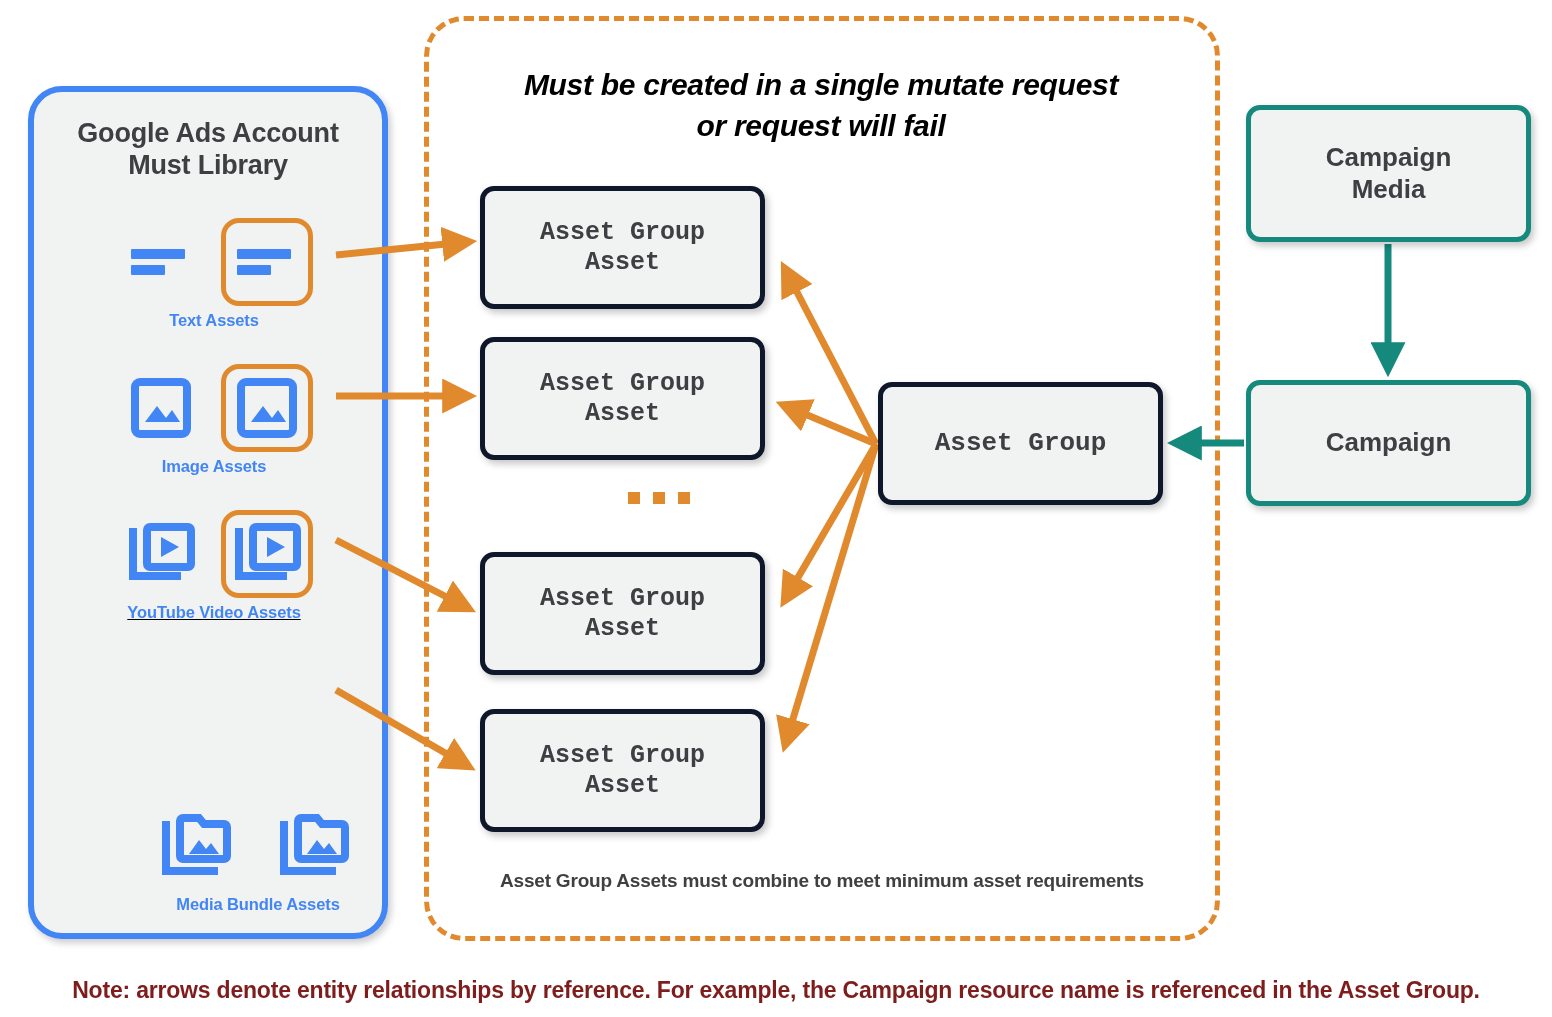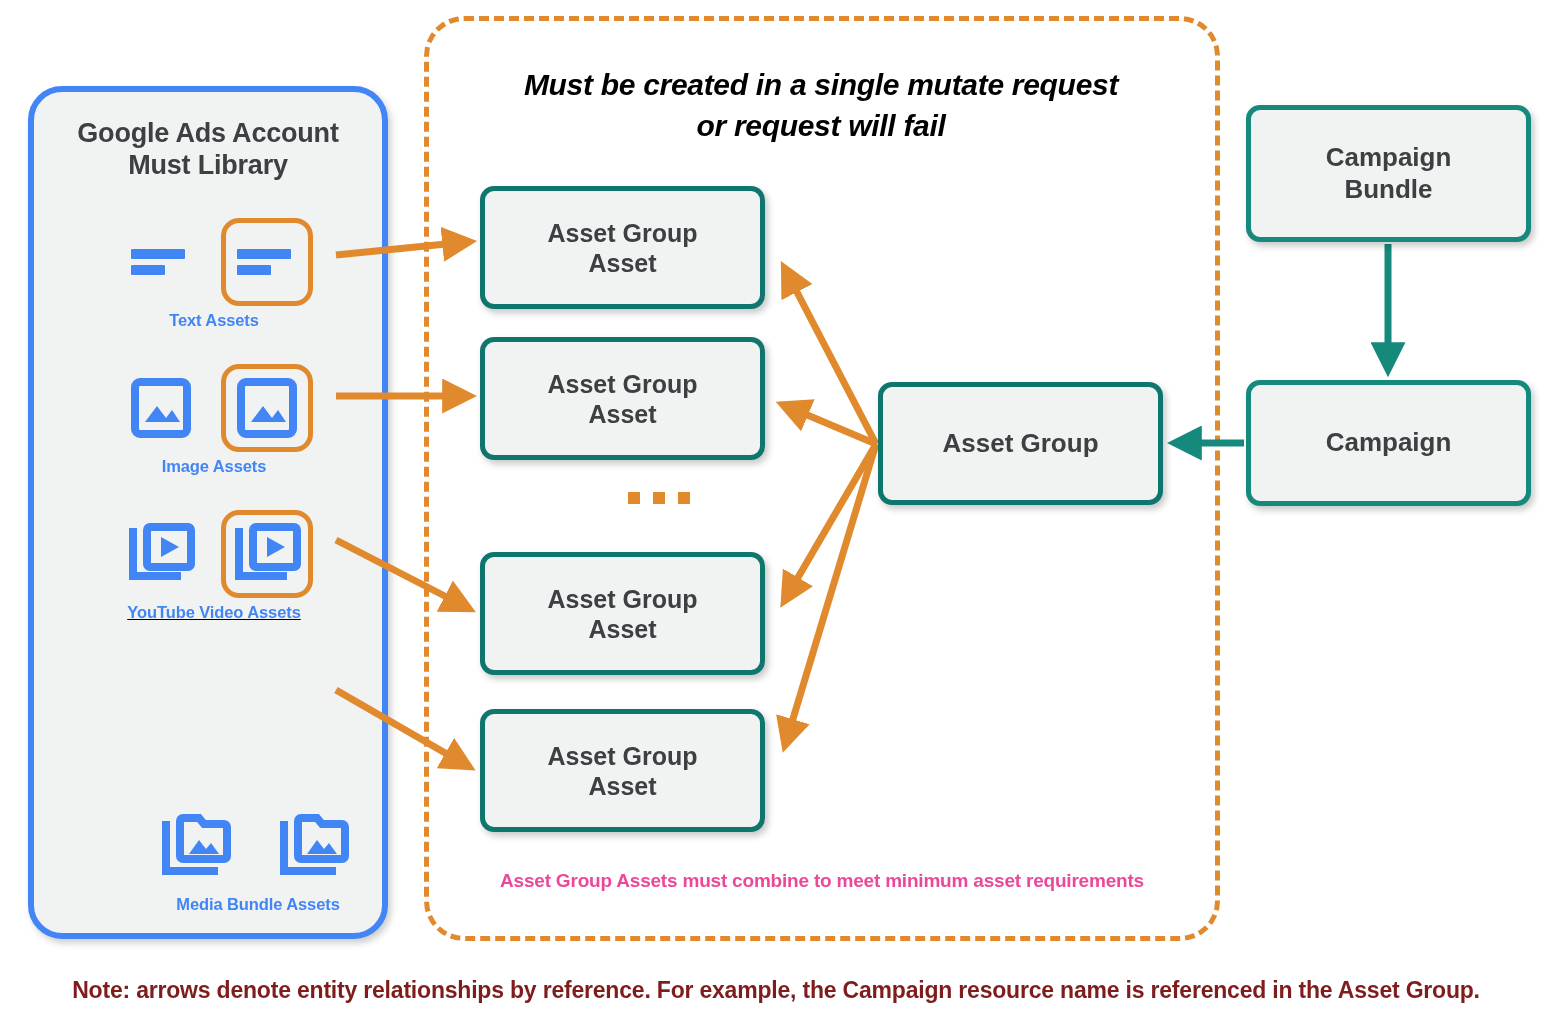--- a/index.html
+++ b/index.html
@@ -108,41 +108,41 @@
     letter-spacing: -0.3px;
   }
   .mutate-footer {
     position: absolute;
     left: 20px;
     right: 20px;
     bottom: 44px;
     text-align: center;
     font-size: 19px;
     font-weight: bold;
-    color: #ec4899;
+    color: #404040;
     letter-spacing: -0.2px;
   }
 
   
   .node {
     position: absolute;
     background: #f1f2f2;
     box-sizing: border-box;
     border-radius: 14px;
     display: flex;
     align-items: center;
     justify-content: center;
     text-align: center;
     color: #3c4043;
     font-weight: bold;
     box-shadow: 3px 4px 7px rgba(0,0,0,0.22);
     line-height: 1.2;
     z-index: 12;
   }
-  .node.orange { border: 5px solid #0f766e; }
+  .node.orange { border: 5px solid #0f172a; font-family: Liberation Mono, monospace; }
   .node.teal   { border: 5px solid #14897c; }
 
   .aga { width: 285px; height: 123px; left: 480px; font-size: 25px; }
   .aga-1 { top: 186px; }
   .aga-2 { top: 337px; }
   .aga-3 { top: 552px; }
   .aga-4 { top: 709px; }
 
   .node-asset-group {
     left: 878px; top: 382px;
@@ -351,21 +351,21 @@
     <span></span>
   </div>
 
   <div class="node orange node-asset-group">
     <div>Asset Group</div>
   </div>
 
   <div class="node teal node-campaign-budget">
     <div>
       <div>Campaign</div>
-      <div>Bundle</div>
+      <div>Media</div>
     </div>
   </div>
 
   <div class="node teal node-campaign">
     <div>Campaign</div>
   </div>
 
   <div class="footer-note">Note: arrows denote entity relationships by reference. For example, the Campaign resource name is referenced in the Asset Group.</div>
 
 </div>

